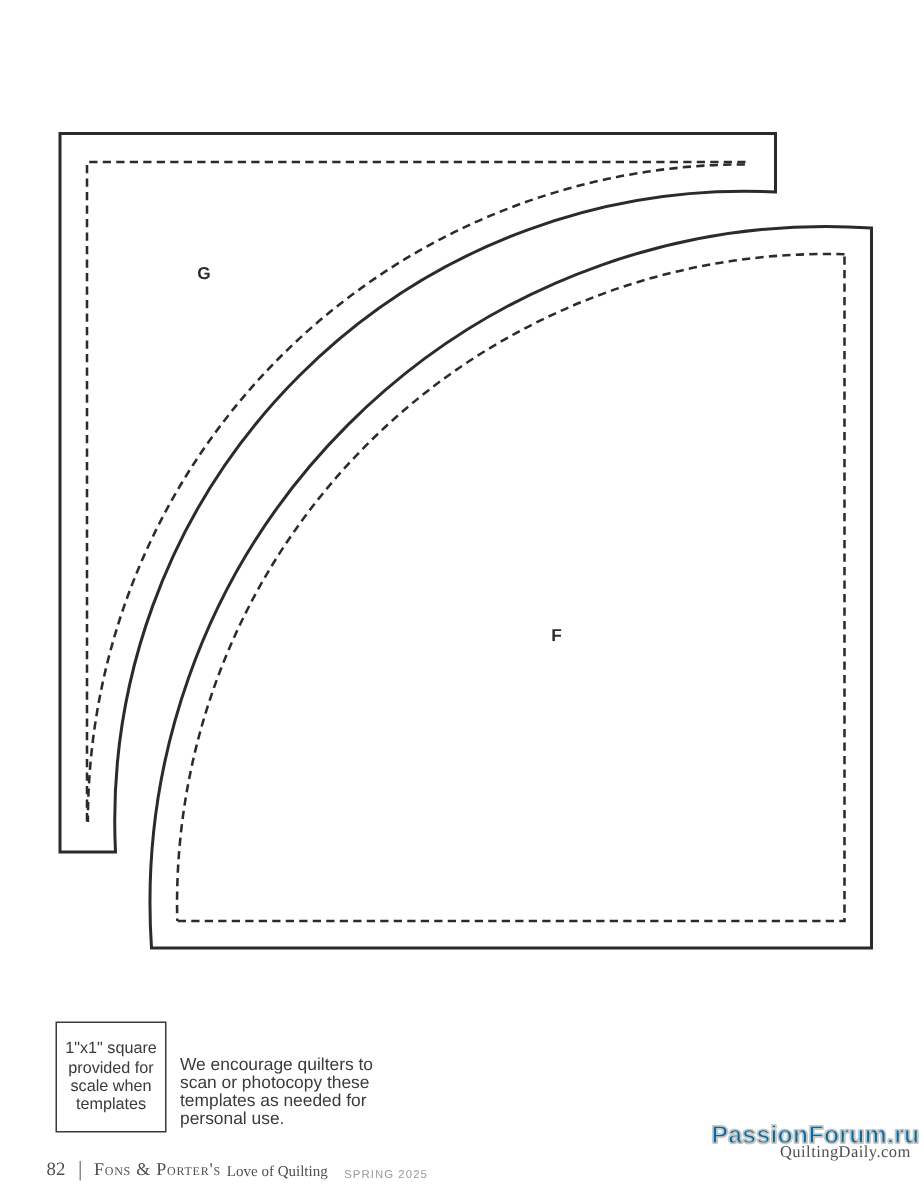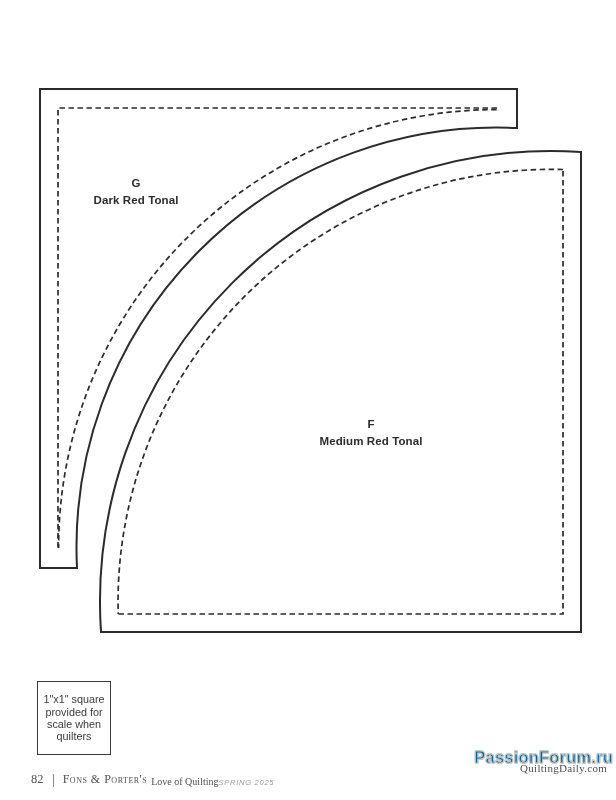--- a/index.html
+++ b/index.html
@@ -78,21 +78,21 @@
     font-family: "Liberation Serif", serif;
     font-size: 10px;
     color: #4f4f4f;
     margin-left: 4px;
     margin-top: 16px;
   }
   .issue-label {
     font-size: 7.6px;
     letter-spacing: 0.7px;
     color: #9a9a9a;
-    font-style: italic;
+    margin-left: 11px;
   }
   .footer-right {
     position: absolute;
     left: 520px; top: 762px;
     font-family: "Liberation Serif", serif;
     font-size: 11px;
     letter-spacing: 0.3px;
     color: #4f4f4f;
     white-space: nowrap;
     text-align: center;
@@ -123,35 +123,39 @@
     <path d="M 497 108 H 58 V 549" fill="none" stroke="#2b2b2b" stroke-width="1.7" stroke-dasharray="5.5 3.5"></path>
     <path d="M 496.6 109.6 A 438 438 0 0 0 58.6 548" fill="none" stroke="#2b2b2b" stroke-width="1.7" stroke-dasharray="5.5 3.5"></path>
 
     <path d="M 581 152 A 451 451 0 0 0 101 632 H 581 Z" fill="none" stroke="#2b2b2b" stroke-width="2"></path>
     <path d="M 563 171 V 614 H 118" fill="none" stroke="#2b2b2b" stroke-width="1.7" stroke-dasharray="5.5 3.5"></path>
     <path d="M 563 169.5 A 433 433 0 0 0 118.2 614" fill="none" stroke="#2b2b2b" stroke-width="1.7" stroke-dasharray="5.5 3.5"></path>
   </svg>
 
   <div class="tmpl-label g-label">
     <div>G</div>
-    <div>Dark Red Tonal</div>
   </div>
 
   <div class="tmpl-label f-label">
     <div>F</div>
-    <div>Medium Red Tonal</div>
   </div>
 
   <div class="scale-box">
     <div>1"x1" square</div>
     <div>provided for</div>
     <div>scale when</div>
-    <div>quilters</div>
+    <div>templates</div>
   </div>
 
+  <div class="copy-note">
+    <div>We encourage quilters to</div>
+    <div>scan or photocopy these</div>
+    <div>templates as needed for</div>
+    <div>personal use.</div>
+  </div>
 
   <div class="footer-left">
     <span class="page-num">82</span>
     <span class="footer-divider"></span>
     <span class="magazine-name">Fons &amp; Porter's</span>
     <span class="magazine-title">Love of Quilting</span>
     <span class="issue-label">SPRING 2025</span>
   </div>
 
   <div class="footer-right">QuiltingDaily.com</div>

